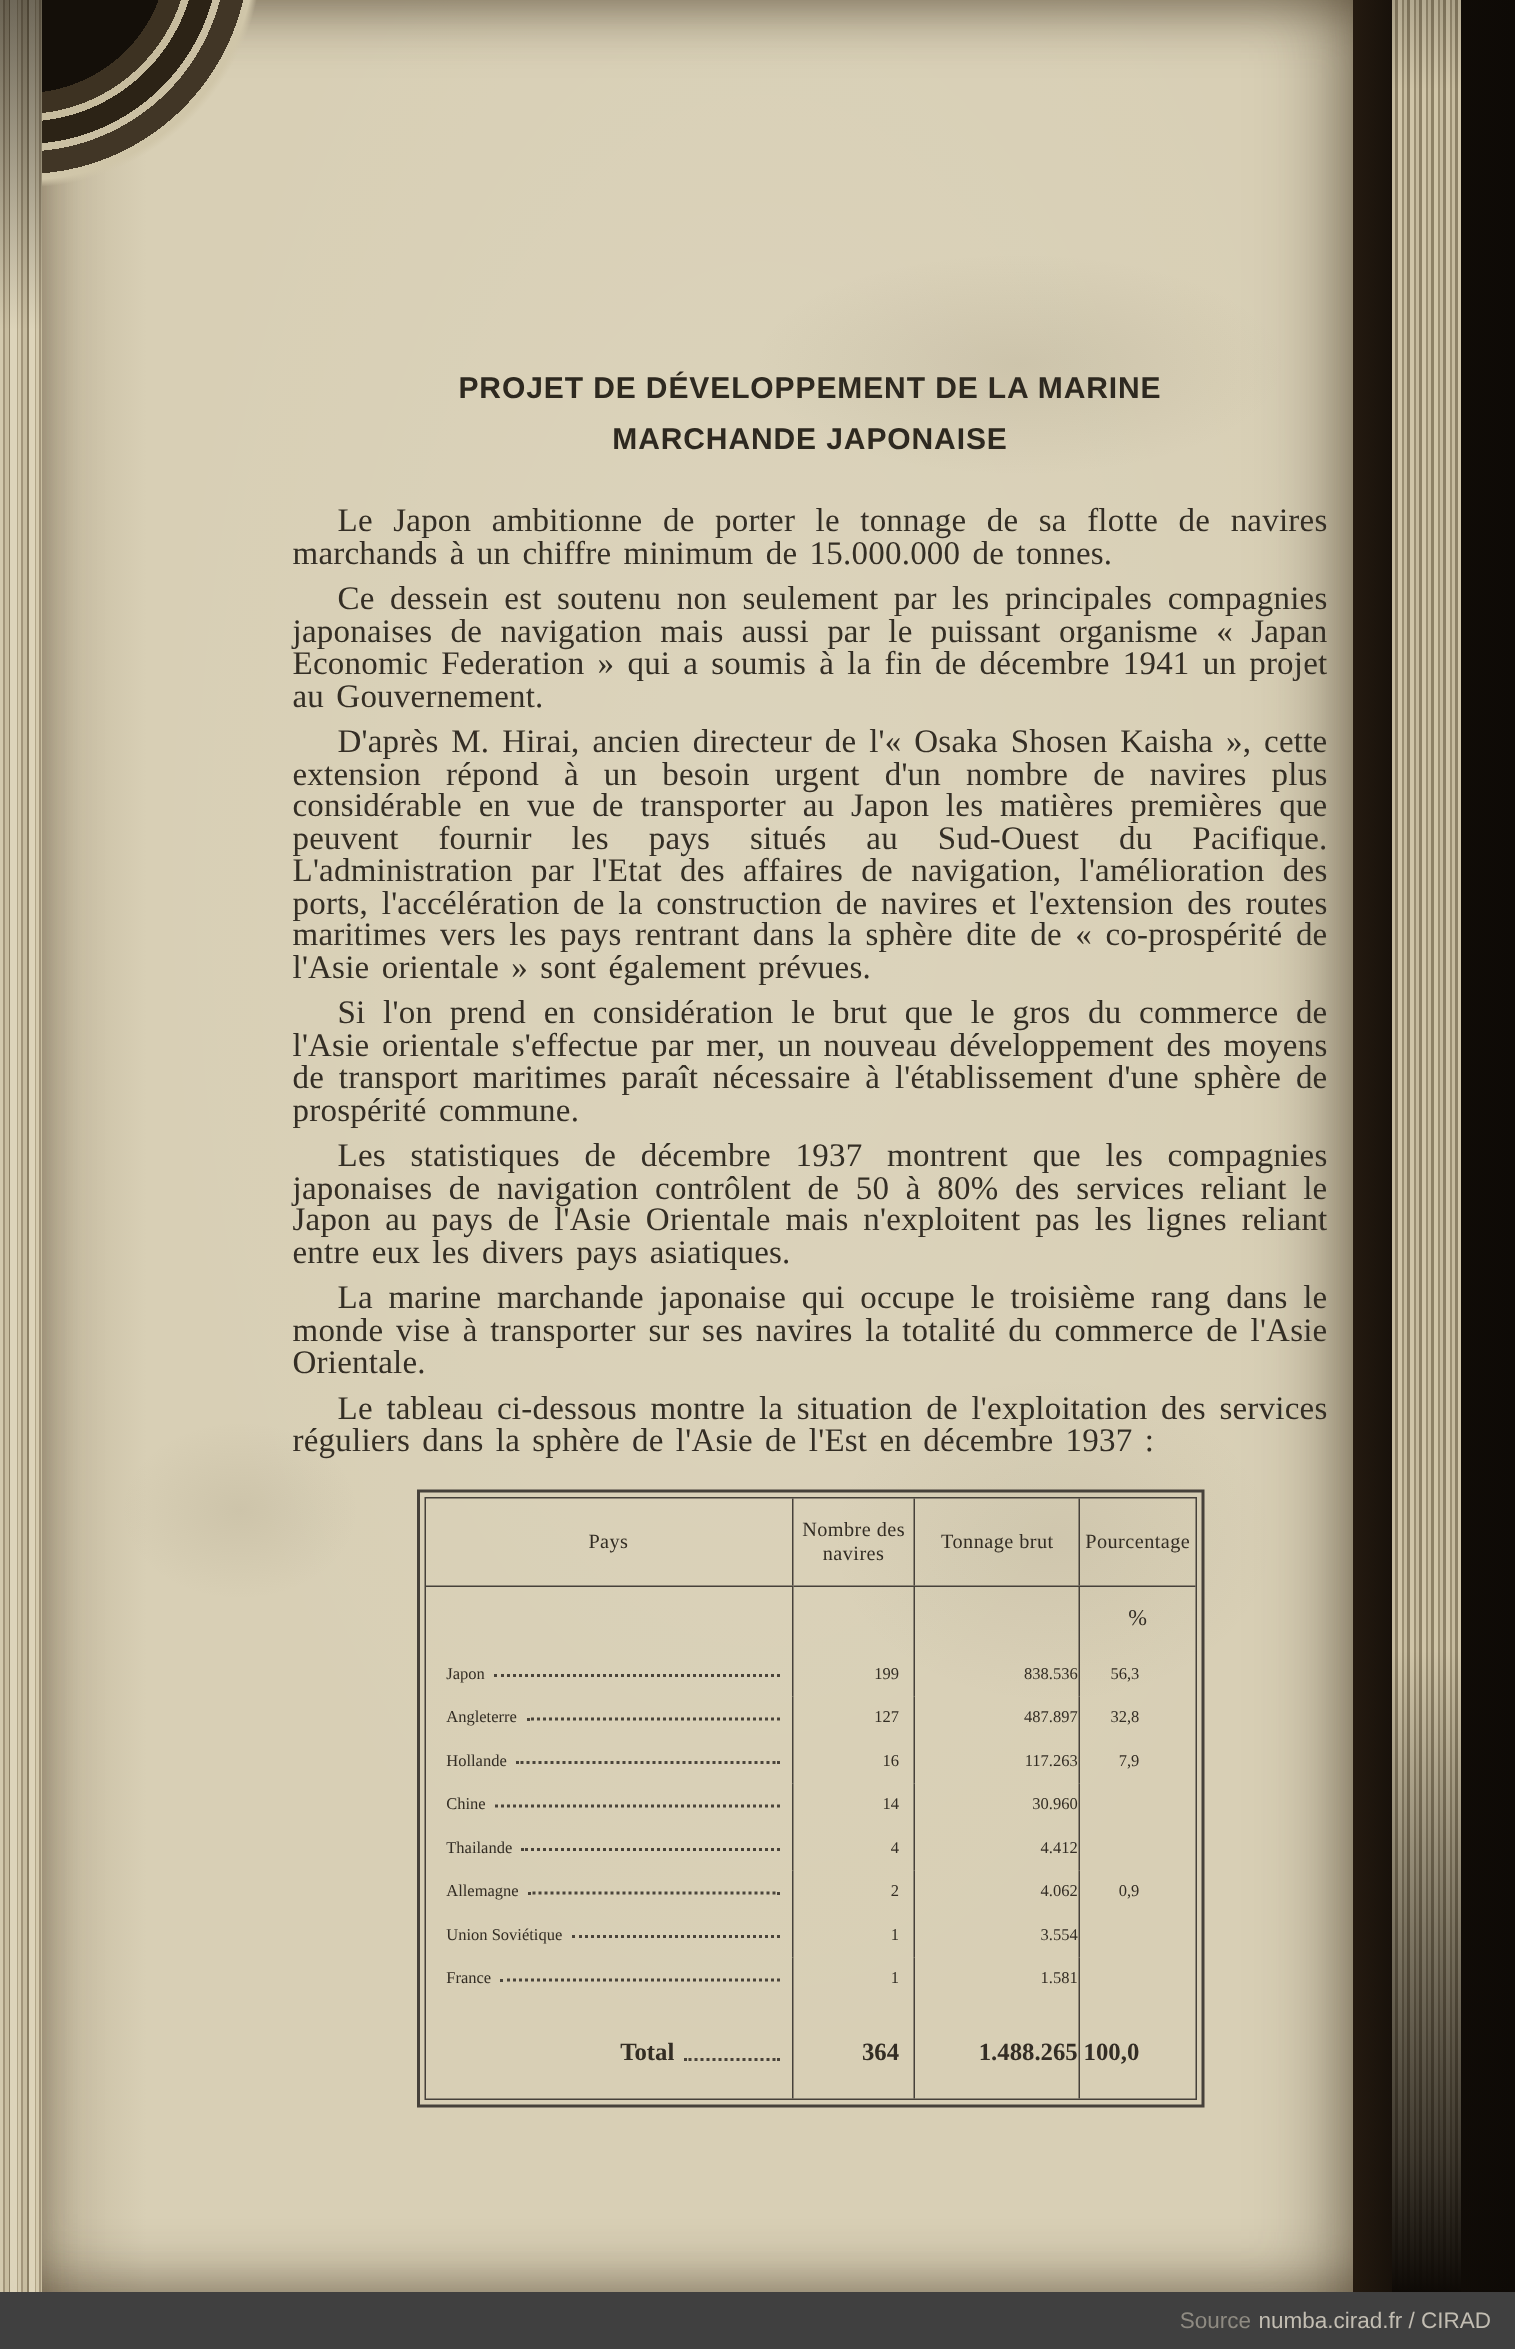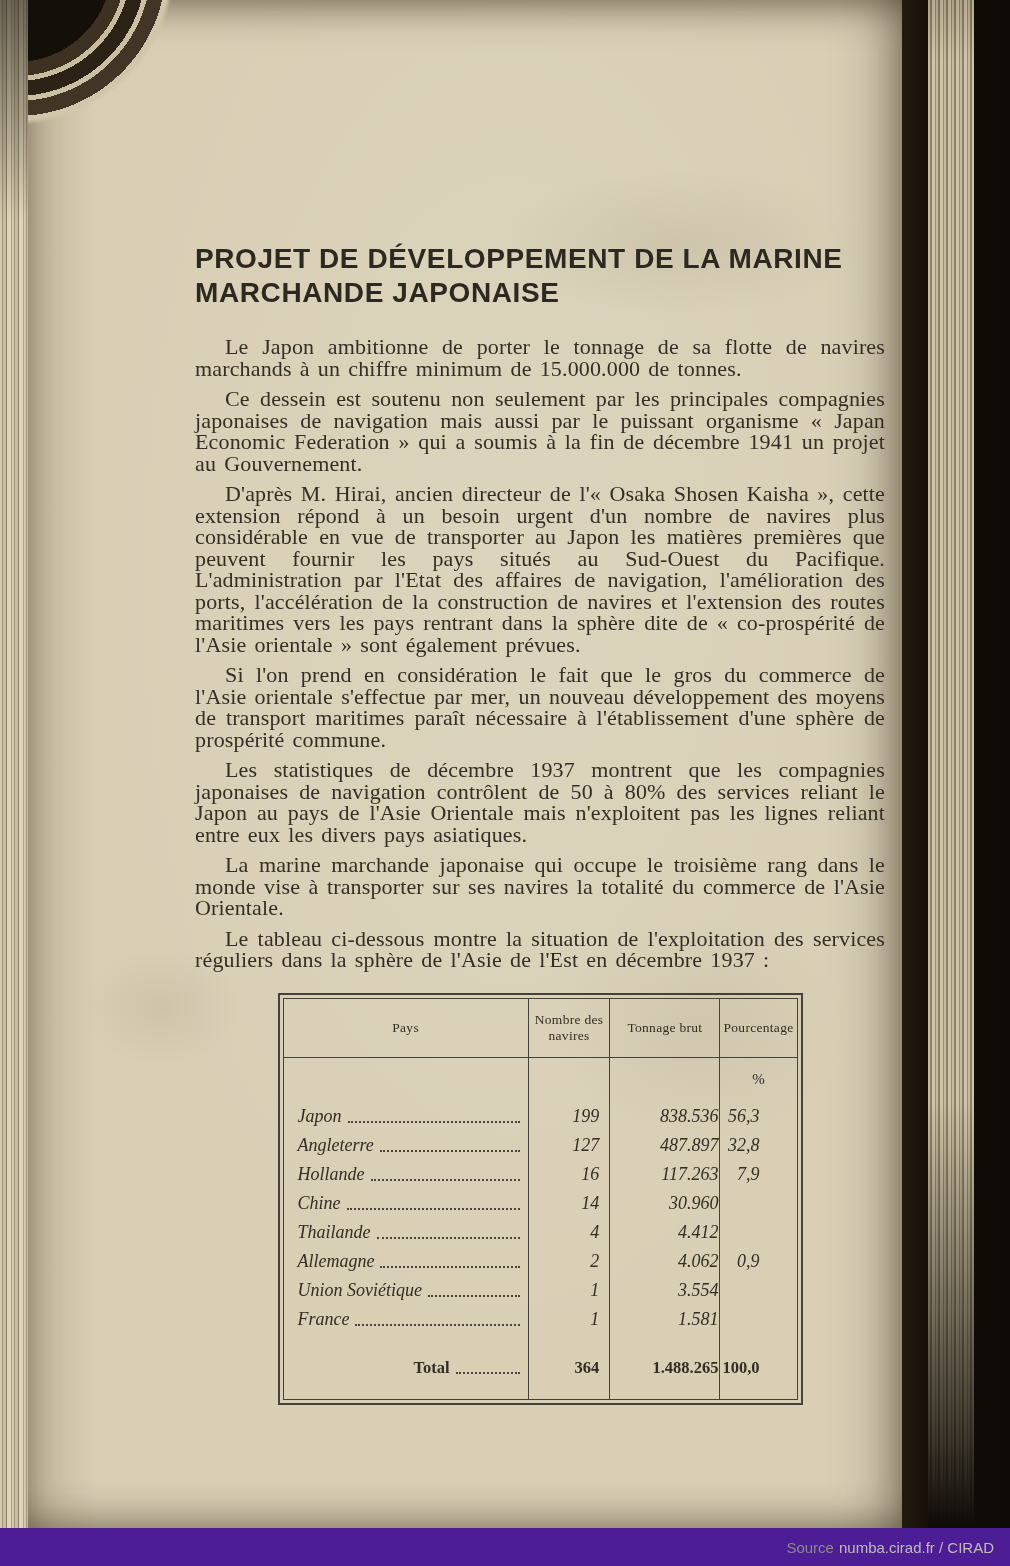--- a/index.html
+++ b/index.html
@@ -53,23 +53,23 @@
       #3d3222 96px 110px,
       #c7bc9e 110px 115px,
       #2c2316 115px 130px,
       #cbc0a3 130px 135px,
       #413626 135px 150px,
       #d0c6a9 150px 154px,
       rgba(216,207,180,0) 159px);
   }
   
   .content{position:absolute;left:167px;width:690px;top:0;color:#2f2a22;}
-  .title{margin:242px 0 26px;
+  .title{margin:242px 0 26px;text-align:center;
     font-family:"Liberation Sans",sans-serif;font-weight:bold;
-    font-size:28px;line-height:34px;letter-spacing:.6px;color:#2e2920;}
+    font-size:20px;line-height:34px;letter-spacing:.6px;color:#2e2920;}
   .title span{display:block;}
   .para{
     margin:0 0 9px;font-size:22px;line-height:21.5px;text-align:justify;
     text-indent:30px;word-spacing:2.5px;letter-spacing:.15px;color:#342e25;
   }
   
   .table-outer{
     width:515px;margin:22px auto 0;border:2px solid #46413a;padding:3px;
     background:transparent;
   }
@@ -78,34 +78,34 @@
   .w-pays{width:240px}.w-nav{width:80px}.w-ton{width:108px}.w-pct{width:75px}
   .stats th,.stats td{border-left:1px solid #46413a;}
   .stats th:first-child,.stats td:first-child{border-left:none;}
   .head-row th{
     border-bottom:1px solid #46413a;height:58px;vertical-align:middle;
     text-align:center;font-weight:normal;font-size:13.5px;letter-spacing:.3px;
     padding:0 2px;line-height:16px;
   }
   .unit-row td{height:42px;vertical-align:middle;}
   .unit{text-align:center;font-size:15px;}
-  .data-row td{height:27px;font-size:18px;vertical-align:middle;font-style:italic;}
+  .data-row td{height:27px;font-size:11px;vertical-align:middle;}
   .c-pays{padding:0 6px 0 14px;text-align:left;}
   .c-nav{text-align:right;padding-right:10px;}
   .c-ton{text-align:right;}
   .c-pct{text-align:right;padding-right:37px;}
   .pays-flex{display:flex;align-items:flex-end;}
   .leader{flex:1;border-bottom:2px dotted #4a443a;margin:0 2px 4px 6px;}
   .spacer-row td{height:16px;}
   .bottom-spacer td{height:13px;}
   .total-row td{height:30px;font-weight:700;font-size:16.5px;vertical-align:middle;}
   .total-pays{padding-left:130px;}
   
   .scan-footer{
-    position:absolute;left:0;right:0;bottom:0;height:38px;background:#4c1d95;
+    position:absolute;left:0;right:0;bottom:0;height:38px;background:#404040;
     display:flex;align-items:center;justify-content:flex-end;padding-right:16px;
     box-sizing:border-box;font-family:"Liberation Sans",sans-serif;font-size:15px;
   }
   .src-prefix{color:#8f8b82;margin-right:5px;}
   .src-main{color:#c2bdb2;}
 </style>
 </head>
 <body>
 
 <div class="book">
@@ -119,21 +119,21 @@
 
     <div class="content">
       <h1 class="title">
         <span>PROJET DE DÉVELOPPEMENT DE LA MARINE</span>
         <span>MARCHANDE JAPONAISE</span>
       </h1>
 
       <p class="para">Le Japon ambitionne de porter le tonnage de sa flotte de navires marchands à un chiffre minimum de 15.000.000 de tonnes.</p>
       <p class="para">Ce dessein est soutenu non seulement par les principales compagnies japonaises de navigation mais aussi par le puissant organisme « Japan Economic Federation » qui a soumis à la fin de décembre 1941 un projet au Gouvernement.</p>
       <p class="para">D'après M. Hirai, ancien directeur de l'« Osaka Shosen Kaisha », cette extension répond à un besoin urgent d'un nombre de navires plus considérable en vue de transporter au Japon les matières premières que peuvent fournir les pays situés au Sud-Ouest du Pacifique. L'administration par l'Etat des affaires de navigation, l'amélioration des ports, l'accélération de la construction de navires et l'extension des routes maritimes vers les pays rentrant dans la sphère dite de « co-prospérité de l'Asie orientale » sont également prévues.</p>
-      <p class="para">Si l'on prend en considération le fait que le gros du commerce de l'Asie orientale s'effectue par mer, un nouveau développement des moyens de transport maritimes paraît nécessaire à l'établissement d'une sphère de prospérité commune.</p>
+      <p class="para">Si l'on prend en considération le brut que le gros du commerce de l'Asie orientale s'effectue par mer, un nouveau développement des moyens de transport maritimes paraît nécessaire à l'établissement d'une sphère de prospérité commune.</p>
       <p class="para">Les statistiques de décembre 1937 montrent que les compagnies japonaises de navigation contrôlent de 50 à 80% des services reliant le Japon au pays de l'Asie Orientale mais n'exploitent pas les lignes reliant entre eux les divers pays asiatiques.</p>
       <p class="para">La marine marchande japonaise qui occupe le troisième rang dans le monde vise à transporter sur ses navires la totalité du commerce de l'Asie Orientale.</p>
       <p class="para">Le tableau ci-dessous montre la situation de l'exploitation des services réguliers dans la sphère de l'Asie de l'Est en décembre 1937 :</p>
 
       <div class="table-outer">
         <div class="table-inner">
           <table class="stats">
             <colgroup>
                 <col class="w-pays">
                 <col class="w-nav">

